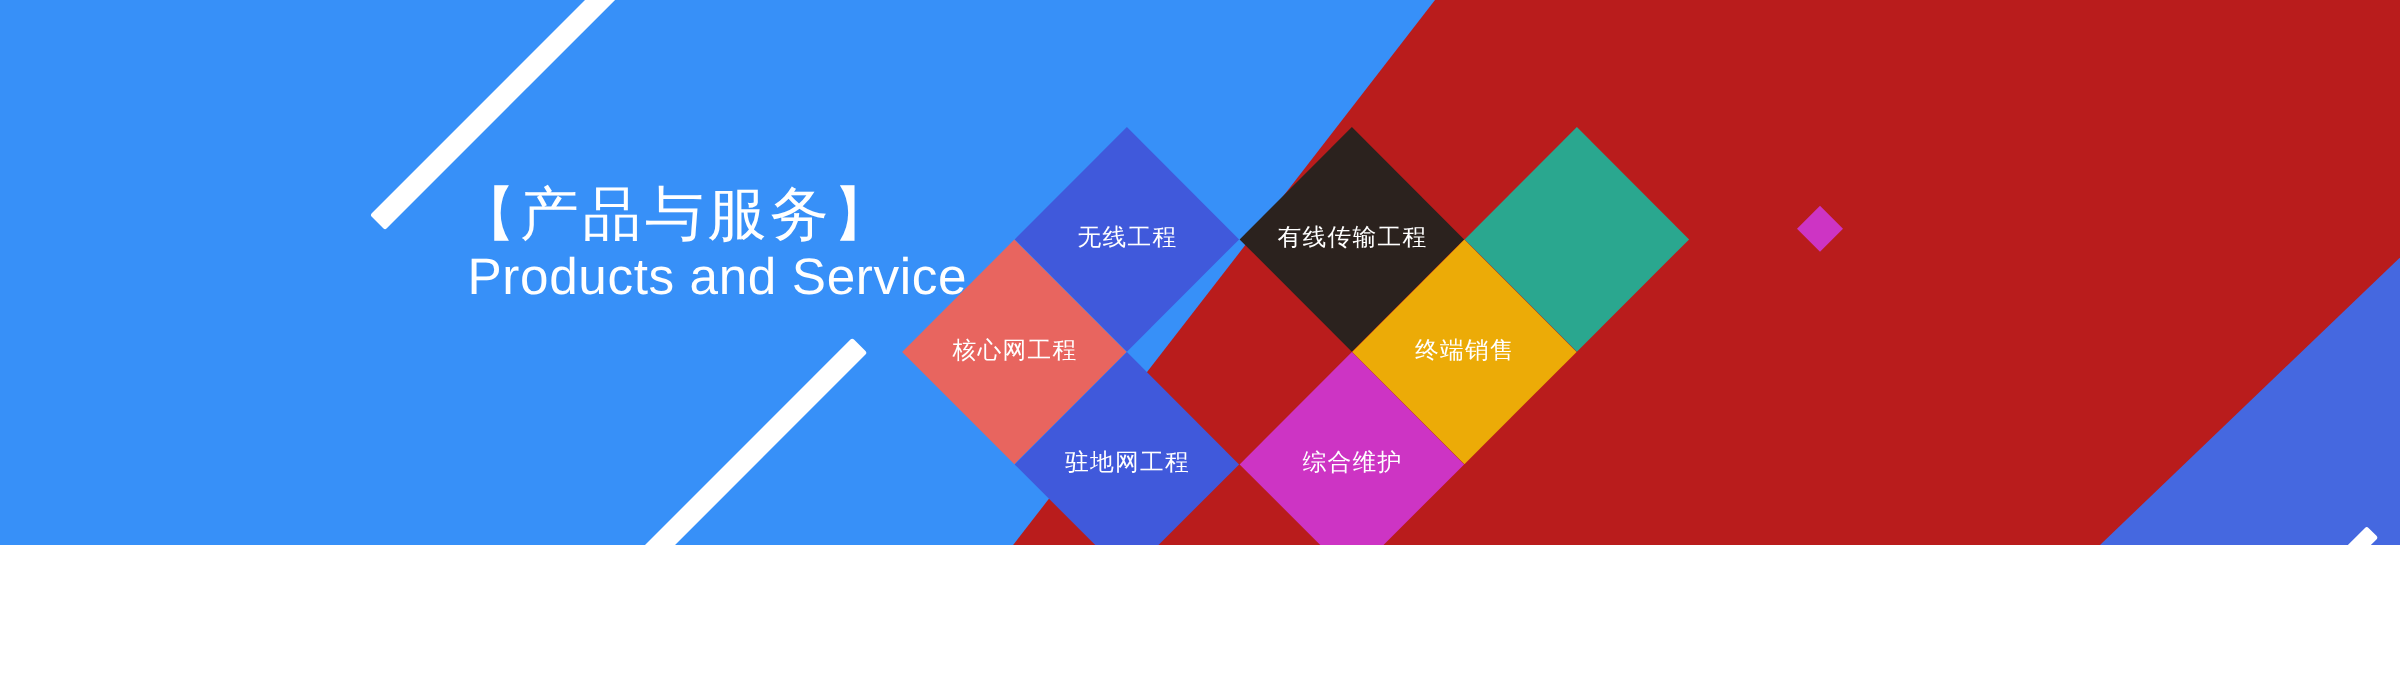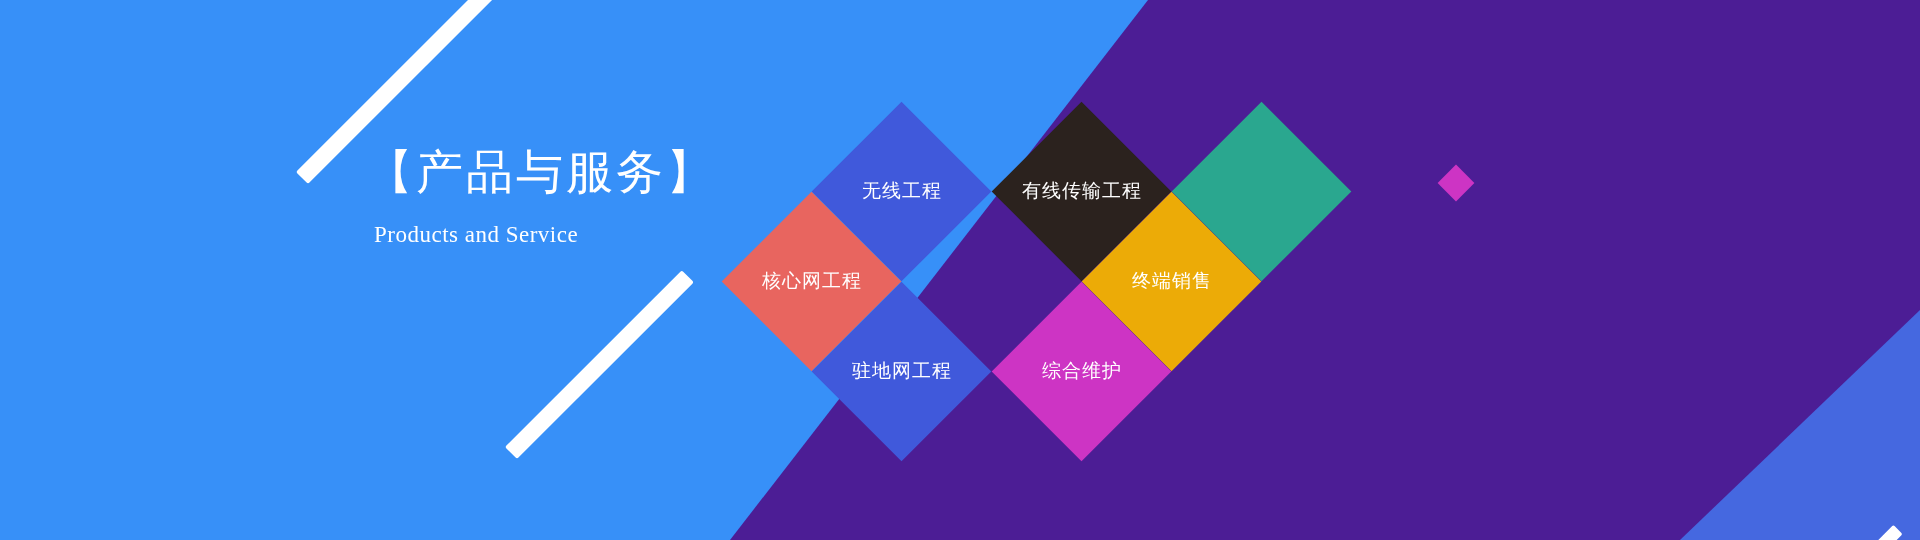--- a/index.html
+++ b/index.html
@@ -2,21 +2,21 @@
 <html><head>
 <meta charset="utf-8">
 <style>
   html,body{margin:0;padding:0;}
   body{
     width:1920px;height:540px;overflow:hidden;
     background:#ffffff;
     font-family:"Liberation Sans","DejaVu Sans",sans-serif;
   }
   #banner{
-    position:relative;width:1920px;height:540px;overflow:hidden;background:#4c1d95;
+    position:relative;width:1920px;height:436px;overflow:hidden;background:#b91c1c;
   }
 
   
   .blue-panel{
     position:absolute;left:0;top:0;width:1200px;height:540px;
     background:#3790f8;
     clip-path:polygon(0 0, 1148px 0, 730px 540px, 0 540px);
   }
   
   .stripe{
@@ -36,23 +36,23 @@
   .headline{
     position:absolute;left:366px;top:143px;width:600px;
     color:#ffffff;
   }
   .headline .cn{
     font-family:"DejaVu Serif","Liberation Serif",serif;
     font-size:47px;line-height:58px;letter-spacing:3px;
     white-space:nowrap;font-weight:400;
   }
   .headline .en{
-    font-family:Liberation Serif, serif;
-    font-size:23px;line-height:40px;letter-spacing:0.5px;
-    margin-top:14px;margin-left:8px;white-space:nowrap;font-weight:400;
+    font-family:Liberation Sans, sans-serif;
+    font-size:41px;line-height:40px;letter-spacing:0.5px;
+    margin-left:8px;white-space:nowrap;font-weight:400;
   }
 
   
   .diamond{
     position:absolute;
     display:flex;align-items:center;justify-content:center;
     transform:rotate(45deg);
   }
   .diamond > .dlabel{
     transform:rotate(-45deg);

